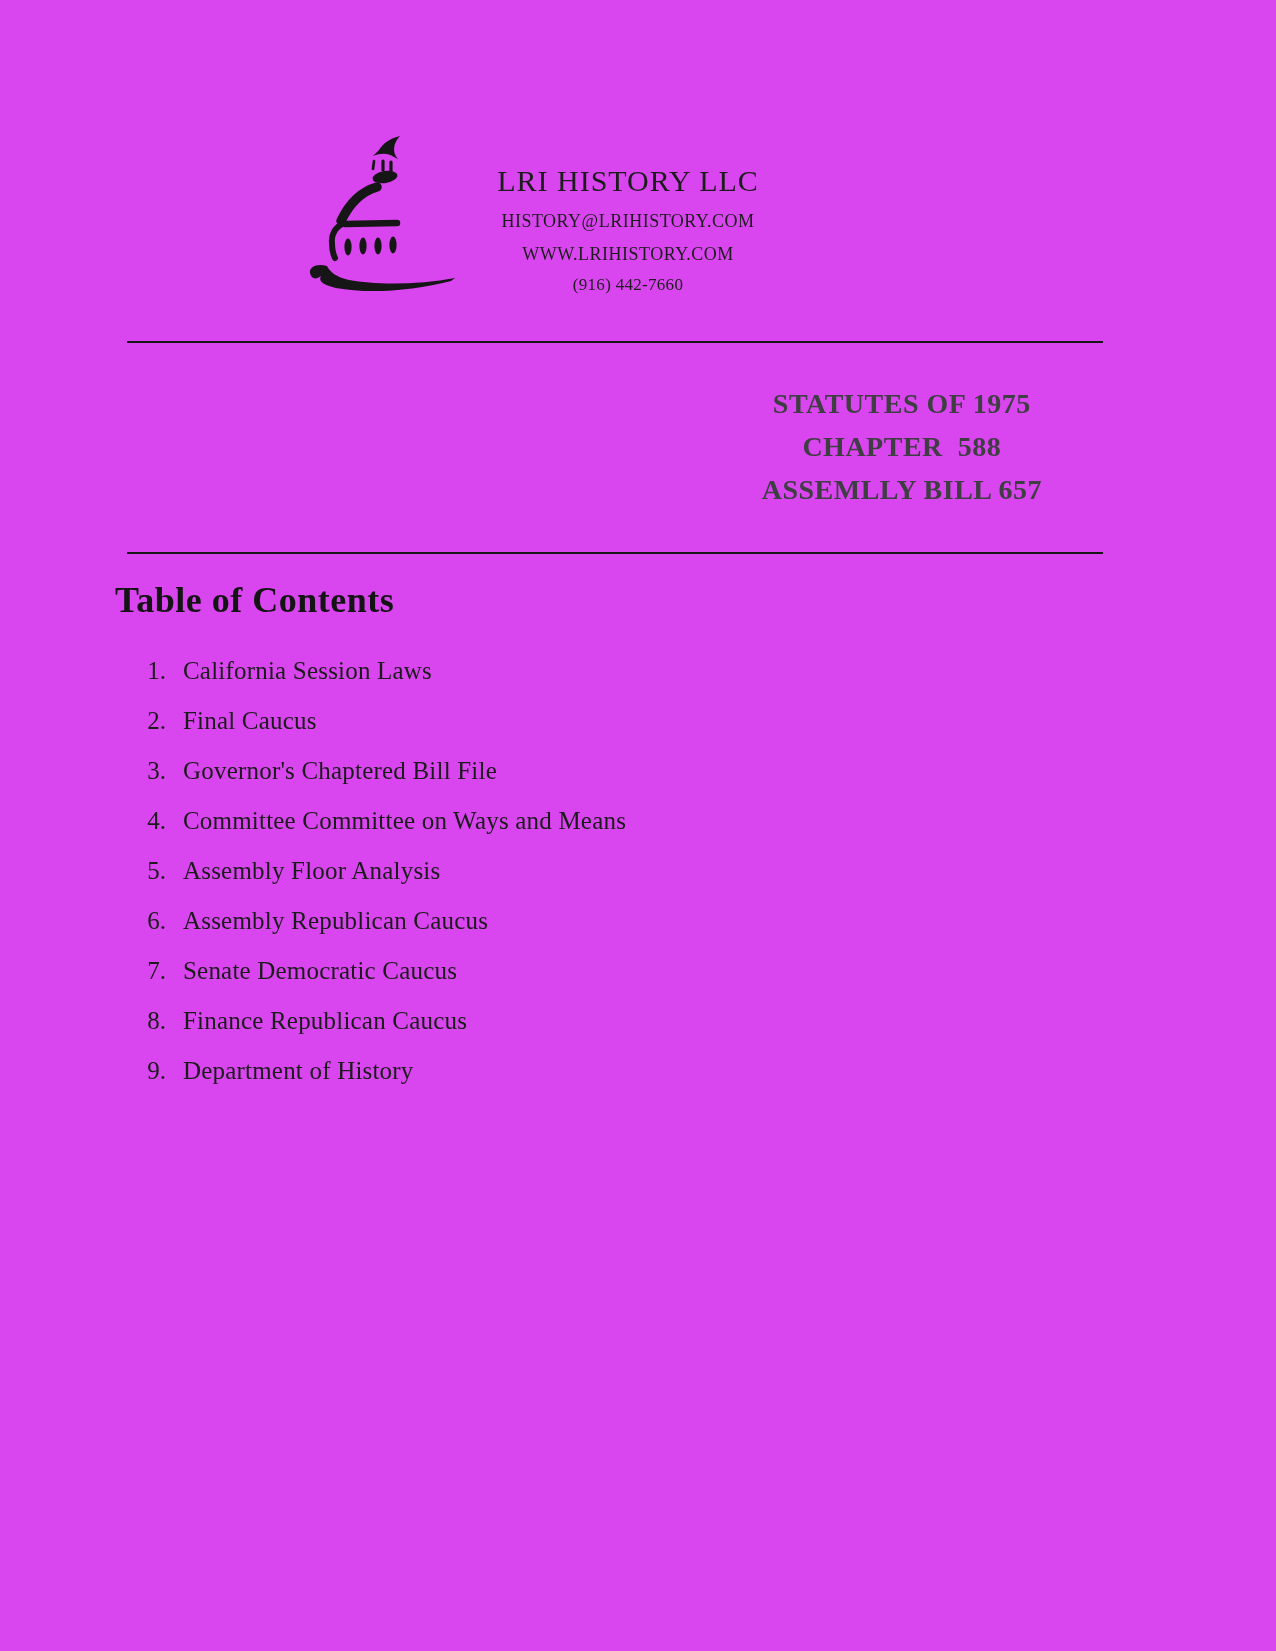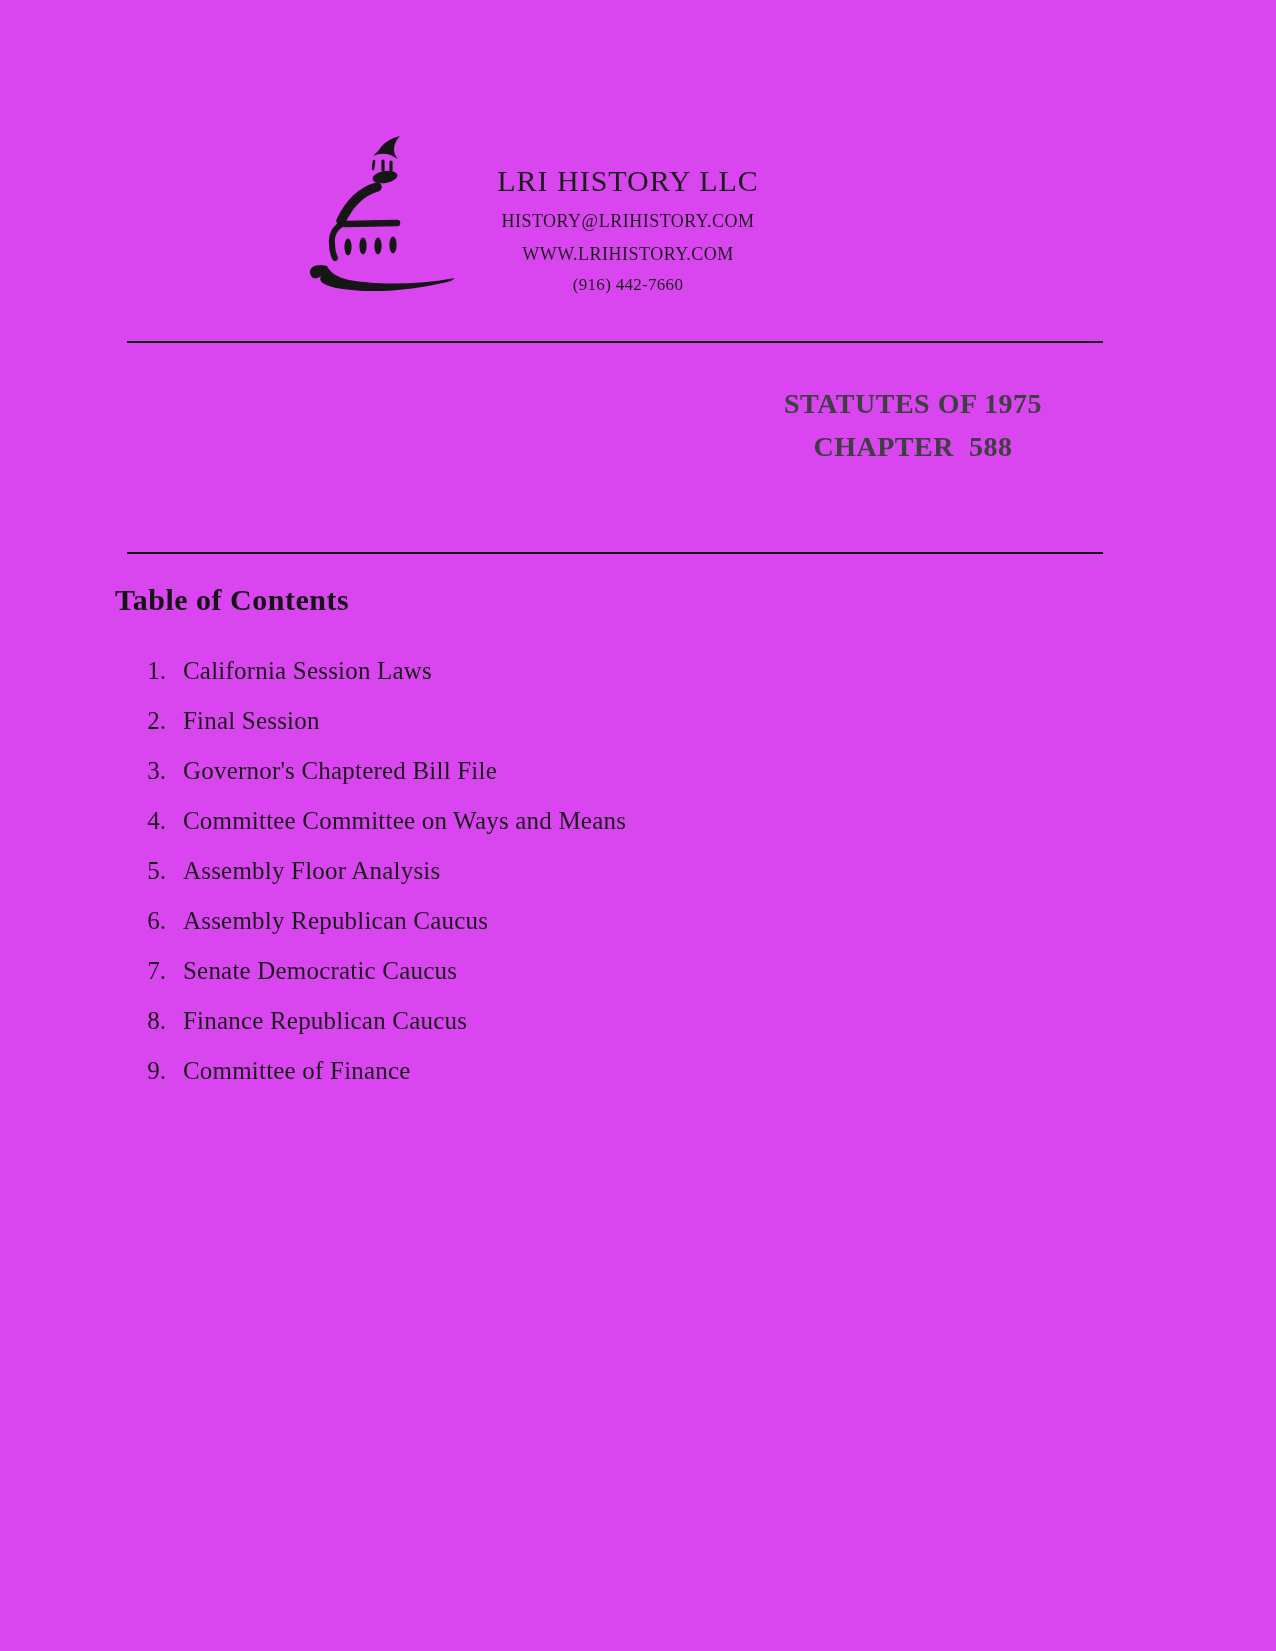--- a/index.html
+++ b/index.html
@@ -82,21 +82,21 @@
     letter-spacing: 0.5px;
   }
   .title-line { white-space: pre; }
 
   
   .toc-heading {
     position: absolute;
     left: 115px;
     top: 583px;
     font-weight: bold;
-    font-size: 30px;
+    font-size: 36px;
     line-height: 34px;
     letter-spacing: 0.5px;
     color: #141414;
   }
   .toc-list {
     position: absolute;
     left: 116px;
     top: 646px;
     width: 900px;
     list-style: none;
@@ -157,33 +157,34 @@
     <div class="org-site">WWW.LRIHISTORY.COM</div>
     <div class="org-phone">(916) 442-7660</div>
   </div>
 
   <div class="rule rule-top"></div>
   <div class="rule rule-bottom"></div>
 
   <div class="title-block">
     <div class="title-line">STATUTES OF 1975</div>
     <div class="title-line">CHAPTER  588</div>
+    <div class="title-line">ASSEMLLY BILL 657</div>
   </div>
 
   <div class="toc-heading">Table of Contents</div>
 
   <ol class="toc-list">
     <li class="toc-row">
       <span class="toc-num">1.</span>
       <span class="toc-label">California Session Laws</span>
     </li>
 
     <li class="toc-row">
       <span class="toc-num">2.</span>
-      <span class="toc-label">Final Session</span>
+      <span class="toc-label">Final Caucus</span>
     </li>
 
     <li class="toc-row">
       <span class="toc-num">3.</span>
       <span class="toc-label">Governor's Chaptered Bill File</span>
     </li>
 
     <li class="toc-row">
       <span class="toc-num">4.</span>
       <span class="toc-label">Committee Committee on Ways and Means</span>
@@ -204,17 +205,17 @@
       <span class="toc-label">Senate Democratic Caucus</span>
     </li>
 
     <li class="toc-row">
       <span class="toc-num">8.</span>
       <span class="toc-label">Finance Republican Caucus</span>
     </li>
 
     <li class="toc-row">
       <span class="toc-num">9.</span>
-      <span class="toc-label">Committee of Finance</span>
+      <span class="toc-label">Department of History</span>
     </li>
   </ol>
 
 </div>
 
 </body></html>

